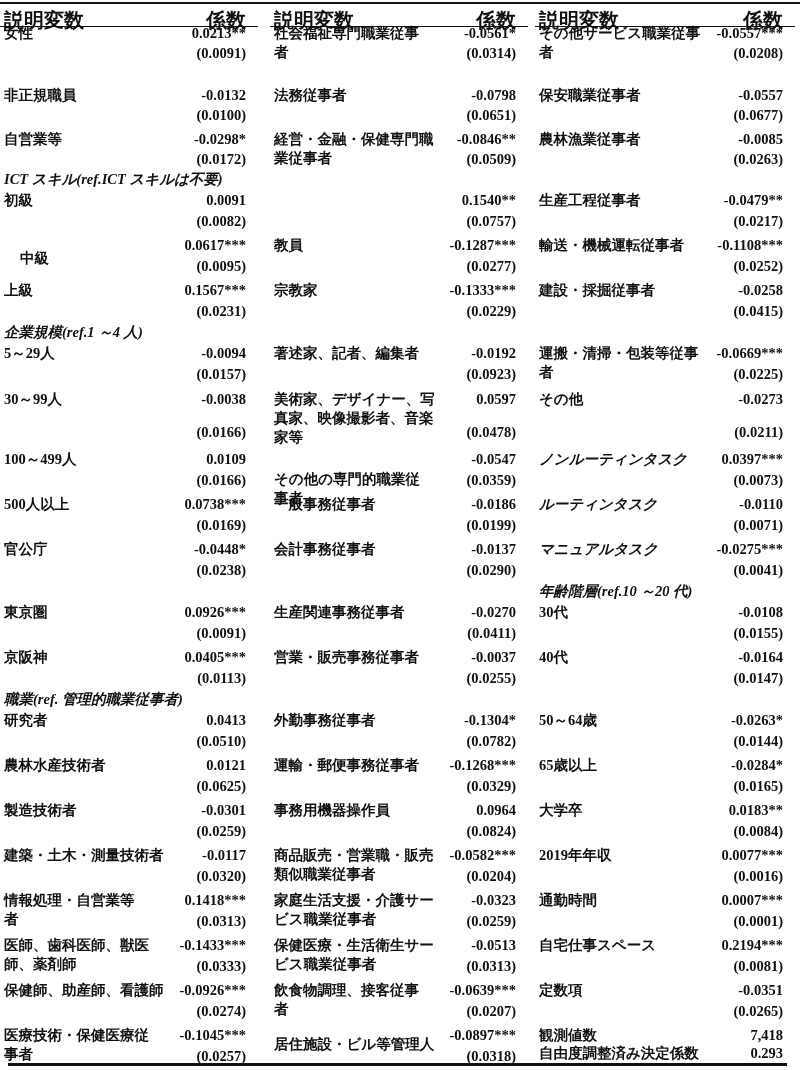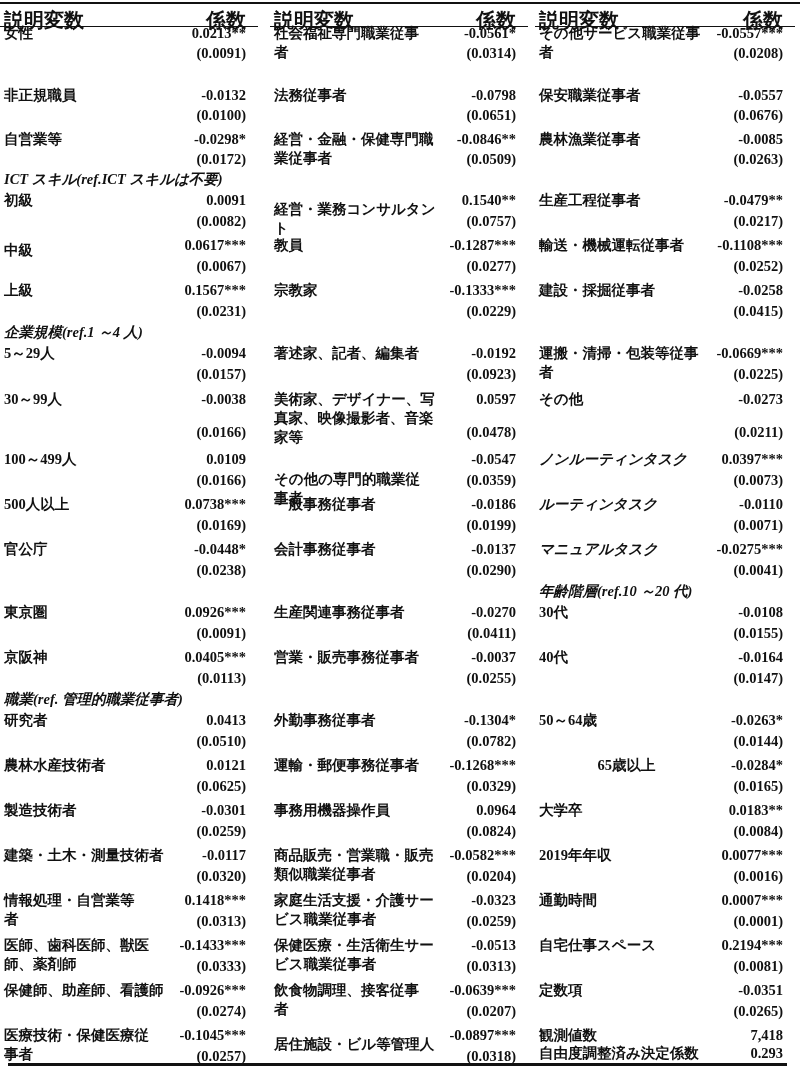--- a/index.html
+++ b/index.html
@@ -33,23 +33,23 @@
       <div class="cell lab" style="top: 82px; width: 175px;">非正規職員</div>
       <div class="cell coef" style="top: 82px; right: 12px;">-0.0132</div>
       <div class="cell se" style="top: 102px; right: 12px;">(0.0100)</div>
       <div class="cell lab" style="top: 126px; width: 175px;">自営業等</div>
       <div class="cell coef" style="top: 126px; right: 12px;">-0.0298*</div>
       <div class="cell se" style="top: 146px; right: 12px;">(0.0172)</div>
       <div class="cell cat" style="top: 166px; width: 258px;">ICT スキル(ref.ICT スキルは不要)</div>
       <div class="cell lab" style="top: 187px; width: 175px;">初級</div>
       <div class="cell coef" style="top: 187px; right: 12px;">0.0091</div>
       <div class="cell se" style="top: 208px; right: 12px;">(0.0082)</div>
-      <div class="cell lab" style="top: 237px; width: 175px;">中級</div>
+      <div class="cell lab" style="top: 245px; width: 175px; margin-left: 16px;">中級</div>
       <div class="cell coef" style="top: 232px; right: 12px;">0.0617***</div>
-      <div class="cell se" style="top: 253px; right: 12px;">(0.0067)</div>
+      <div class="cell se" style="top: 253px; right: 12px;">(0.0095)</div>
       <div class="cell lab" style="top: 277px; width: 175px;">上級</div>
       <div class="cell coef" style="top: 277px; right: 12px;">0.1567***</div>
       <div class="cell se" style="top: 298px; right: 12px;">(0.0231)</div>
       <div class="cell cat" style="top: 319px; width: 258px;">企業規模(ref.1 ～4 人)</div>
       <div class="cell lab" style="top: 340px; width: 175px;">5～29人</div>
       <div class="cell coef" style="top: 340px; right: 12px;">-0.0094</div>
       <div class="cell se" style="top: 361px; right: 12px;">(0.0157)</div>
       <div class="cell lab" style="top: 386px; width: 175px;">30～99人</div>
       <div class="cell coef" style="top: 386px; right: 12px;">-0.0038</div>
       <div class="cell se" style="top: 419px; right: 12px;">(0.0166)</div>
@@ -107,21 +107,20 @@
 者</div>
       <div class="cell coef" style="top: 20px; right: 12px;">-0.0561*</div>
       <div class="cell se" style="top: 40px; right: 12px;">(0.0314)</div>
       <div class="cell lab" style="top: 82px; width: 175px;">法務従事者</div>
       <div class="cell coef" style="top: 82px; right: 12px;">-0.0798</div>
       <div class="cell se" style="top: 102px; right: 12px;">(0.0651)</div>
       <div class="cell lab" style="top: 126px; width: 175px;">経営・金融・保健専門職
 業従事者</div>
       <div class="cell coef" style="top: 126px; right: 12px;">-0.0846**</div>
       <div class="cell se" style="top: 146px; right: 12px;">(0.0509)</div>
-      <div class="cell lab" style="top: 196px; width: 175px;">経営・業務コンサルタント</div>
       <div class="cell coef" style="top: 187px; right: 12px;">0.1540**</div>
       <div class="cell se" style="top: 208px; right: 12px;">(0.0757)</div>
       <div class="cell lab" style="top: 232px; width: 175px;">教員</div>
       <div class="cell coef" style="top: 232px; right: 12px;">-0.1287***</div>
       <div class="cell se" style="top: 253px; right: 12px;">(0.0277)</div>
       <div class="cell lab" style="top: 277px; width: 175px;">宗教家</div>
       <div class="cell coef" style="top: 277px; right: 12px;">-0.1333***</div>
       <div class="cell se" style="top: 298px; right: 12px;">(0.0229)</div>
       <div class="cell lab" style="top: 340px; width: 175px;">著述家、記者、編集者</div>
       <div class="cell coef" style="top: 340px; right: 12px;">-0.0192</div>
@@ -181,21 +180,21 @@
       <div class="hdr" style="left: 0px; width: 260px;">
         <span class="l">説明変数</span>
         <span class="r">係数</span>
       </div>
       <div class="cell lab" style="top: 20px; width: 175px;">その他サービス職業従事
 者</div>
       <div class="cell coef" style="top: 20px; right: 12px;">-0.0557***</div>
       <div class="cell se" style="top: 40px; right: 12px;">(0.0208)</div>
       <div class="cell lab" style="top: 82px; width: 175px;">保安職業従事者</div>
       <div class="cell coef" style="top: 82px; right: 12px;">-0.0557</div>
-      <div class="cell se" style="top: 102px; right: 12px;">(0.0676)</div>
+      <div class="cell se" style="top: 102px; right: 12px;">(0.0677)</div>
       <div class="cell lab" style="top: 126px; width: 175px;">農林漁業従事者</div>
       <div class="cell coef" style="top: 126px; right: 12px;">-0.0085</div>
       <div class="cell se" style="top: 146px; right: 12px;">(0.0263)</div>
       <div class="cell lab" style="top: 187px; width: 175px;">生産工程従事者</div>
       <div class="cell coef" style="top: 187px; right: 12px;">-0.0479**</div>
       <div class="cell se" style="top: 208px; right: 12px;">(0.0217)</div>
       <div class="cell lab" style="top: 232px; width: 175px;">輸送・機械運転従事者</div>
       <div class="cell coef" style="top: 232px; right: 12px;">-0.1108***</div>
       <div class="cell se" style="top: 253px; right: 12px;">(0.0252)</div>
       <div class="cell lab" style="top: 277px; width: 175px;">建設・採掘従事者</div>
@@ -220,21 +219,21 @@
       <div class="cell cat" style="top: 578px; width: 260px;">年齢階層(ref.10 ～20 代)</div>
       <div class="cell lab" style="top: 599px; width: 175px;">30代</div>
       <div class="cell coef" style="top: 599px; right: 12px;">-0.0108</div>
       <div class="cell se" style="top: 620px; right: 12px;">(0.0155)</div>
       <div class="cell lab" style="top: 644px; width: 175px;">40代</div>
       <div class="cell coef" style="top: 644px; right: 12px; margin-left: 10px;">-0.0164</div>
       <div class="cell se" style="top: 665px; right: 12px;">(0.0147)</div>
       <div class="cell lab" style="top: 707px; width: 175px;">50～64歳</div>
       <div class="cell coef" style="top: 707px; right: 12px;">-0.0263*</div>
       <div class="cell se" style="top: 728px; right: 12px;">(0.0144)</div>
-      <div class="cell lab" style="top: 752px; width: 175px; text-align: center;">65歳以上</div>
+      <div class="cell lab" style="top: 752px; width: 175px;">65歳以上</div>
       <div class="cell coef" style="top: 752px; right: 12px;">-0.0284*</div>
       <div class="cell se" style="top: 773px; right: 12px;">(0.0165)</div>
       <div class="cell lab" style="top: 797px; width: 175px;">大学卒</div>
       <div class="cell coef" style="top: 797px; right: 12px;">0.0183**</div>
       <div class="cell se" style="top: 818px; right: 12px;">(0.0084)</div>
       <div class="cell lab" style="top: 842px; width: 175px;">2019年年収</div>
       <div class="cell coef" style="top: 842px; right: 12px;">0.0077***</div>
       <div class="cell se" style="top: 863px; right: 12px;">(0.0016)</div>
       <div class="cell lab" style="top: 887px; width: 175px;">通勤時間</div>
       <div class="cell coef" style="top: 887px; right: 12px;">0.0007***</div>

